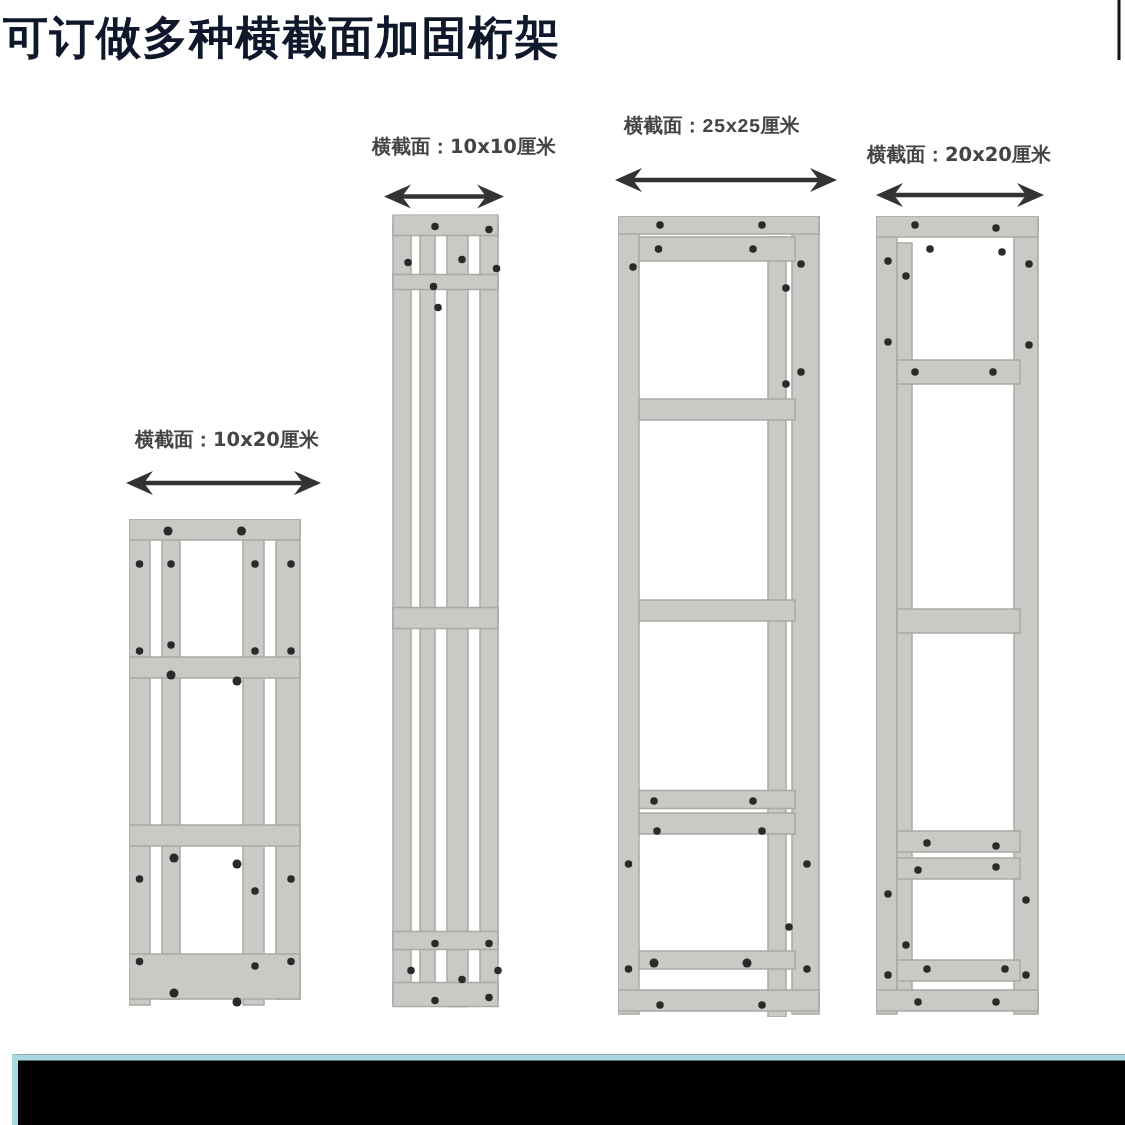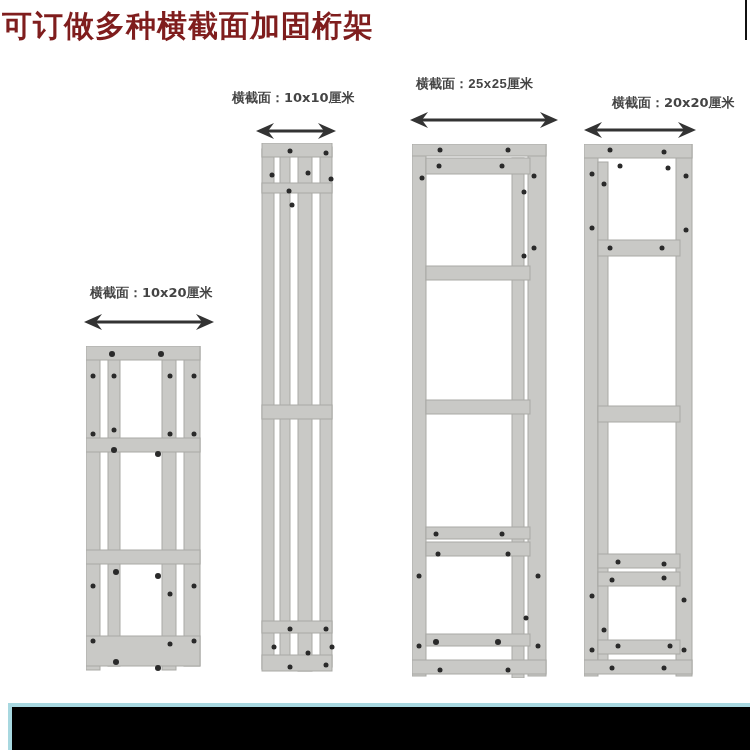--- a/index.html
+++ b/index.html
@@ -3,21 +3,21 @@
   <meta charset="utf-8">
   <style>
     html, body { margin: 0; padding: 0; }
     body {
       width: 750px; height: 750px; position: relative; overflow: hidden;
       background: #ffffff;
       font-family: "DejaVu Sans", sans-serif;
     }
     .title {
       position: absolute; left: 2px; top: 6px;
-      font-size: 30px; font-weight: bold; color: #7f1d1d;
+      font-size: 30px; font-weight: bold; color: #0f172a;
       letter-spacing: 1px; line-height: 40px;
     }
     .corner-line {
       position: absolute; left: 745px; top: 0; width: 2px; height: 40px; background: #111;
     }
     .label {
       position: absolute; font-size: 13px; font-weight: bold; color: #444;
       white-space: nowrap;
     }
     .arrow { position: absolute; }
@@ -28,23 +28,23 @@
       box-sizing: border-box;
     }
   </style>
 </head>
 <body>
 
 <div class="title">可订做多种横截面加固桁架</div>
 <div class="corner-line"></div>
 
 <div class="label" style="left:90px;top:284px;">横截面：10x20厘米</div>
-<div class="label" style="left:232px;top:89px;text-align:right;">横截面：10x10厘米</div>
+<div class="label" style="left:248px;top:89px;text-align:right;">横截面：10x10厘米</div>
 <div class="label" style="left:416px;top:75px;font-family:Liberation Mono, monospace;">横截面：25x25厘米</div>
-<div class="label" style="left:612px;top:94px;">横截面：20x20厘米</div>
+<div class="label" style="left:578px;top:94px;">横截面：20x20厘米</div>
 
 <svg class="arrow" style="left:82px;top:312px;" width="134" height="20" viewBox="0 0 134 20">
   <line x1="8" y1="10" x2="126" y2="10" stroke="#333" stroke-width="3"></line>
   <path d="M2 10 L20 2 L14 10 L20 18 Z" fill="#333"></path>
     <path d="M132 10 L114 2 L120 10 L114 18 Z" fill="#333"></path>
 </svg>
 <svg class="arrow" style="left:254px;top:121px;" width="84" height="20" viewBox="0 0 84 20">
   <line x1="8" y1="10" x2="76" y2="10" stroke="#333" stroke-width="3"></line>
   <path d="M2 10 L20 2 L14 10 L20 18 Z" fill="#333"></path>
     <path d="M82 10 L64 2 L70 10 L64 18 Z" fill="#333"></path>

